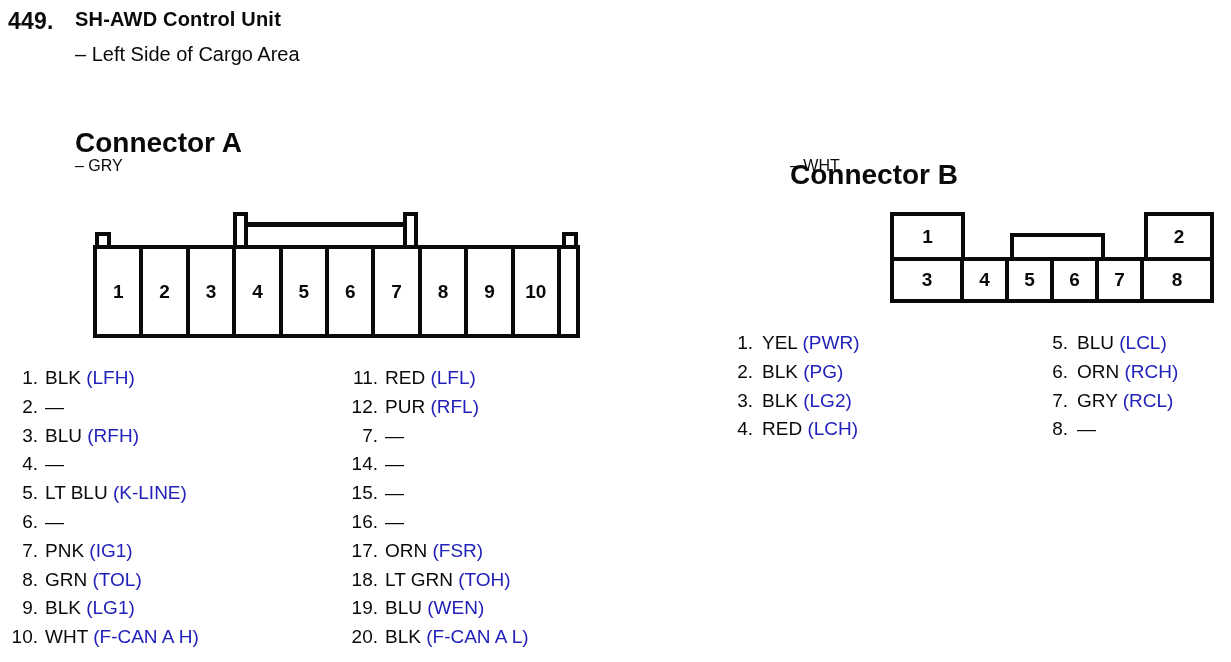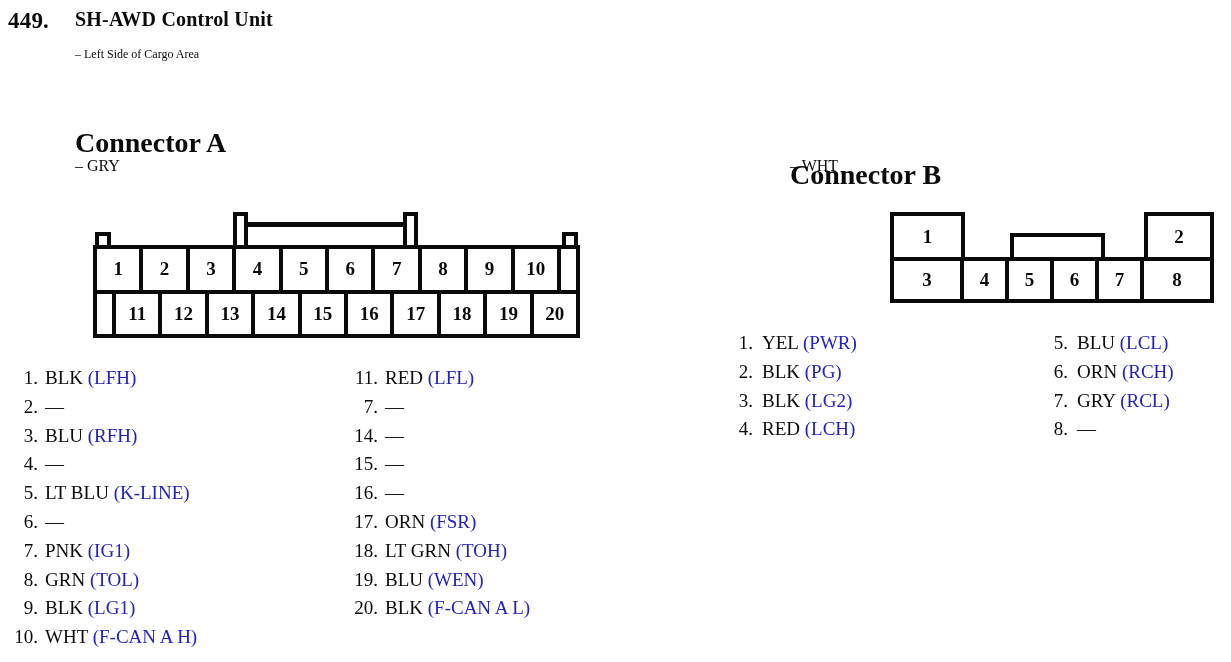--- a/index.html
+++ b/index.html
@@ -1,26 +1,26 @@
 <!DOCTYPE html>
 <html style="--ink: #0a0a0a; --blue: #2222bb; --paper: #ffffff;"><head>
 <meta charset="utf-8">
 <style>
   :root{ --ink:#0a0a0a; --blue:#2222bb; --paper:#ffffff; }
   html,body{margin:0;padding:0;background:#fff;}
   .page{
     position:relative; width:1231px; height:662px; background:var(--paper);
-    font-family:Liberation Serif, serif; color:var(--ink);
+    font-family:Liberation Sans, sans-serif; color:var(--ink);
     overflow:hidden;
   }
   .abs{position:absolute;}
   
   .doc-number{left:8px; top:8px; font-size:23px; font-weight:bold; letter-spacing:.2px;}
   .doc-title{left:75px; top:8px; font-size:20px; font-weight:bold; letter-spacing:.2px;}
-  .loc-lines{left:75px; top:41px; font-size:12px; line-height:27px;}
+  .loc-lines{left:75px; top:41px; font-size:20px; line-height:27px;}
   .conn-heading{font-size:28px; font-weight:bold;}
   .conn-color{font-size:16px;}
   #conn-a-heading{left:75px; top:127px;}
   #conn-a-color{left:75px; top:157px;}
   #conn-b-heading{left:790px; top:127px;margin-top:32px;}
   #conn-b-color{left:790px; top:157px;}
 
   
   .conn-a-diagram{left:93px; top:212px; width:487px; height:126px;}
   .corner-tab{position:absolute; width:16px; height:17px; top:20px; background:#fff;
@@ -92,33 +92,20 @@
           <div class="cell">3</div>
           <div class="cell">4</div>
           <div class="cell">5</div>
           <div class="cell">6</div>
           <div class="cell">7</div>
           <div class="cell">8</div>
           <div class="cell">9</div>
           <div class="cell">10</div>
           <div class="filler"></div>
         </div>
-      <div class="cavity-row" id="a-bottom">
-          <div class="filler"></div>
-          <div class="cell">11</div>
-          <div class="cell">12</div>
-          <div class="cell">13</div>
-          <div class="cell">14</div>
-          <div class="cell">15</div>
-          <div class="cell">16</div>
-          <div class="cell">17</div>
-          <div class="cell">18</div>
-          <div class="cell">19</div>
-          <div class="cell">20</div>
-        </div>
     </div>
   </div>
 
   <div class="abs conn-b-diagram">
     <div class="b-tower" id="b-tower-1">1</div>
     <div class="b-tower" id="b-tower-2">2</div>
     <div class="b-latch"></div>
     <div class="b-row" id="b-bottom">
         <div class="cell wide">3</div>
         <div class="cell">4</div>
@@ -136,20 +123,21 @@
       <div class="prow"><span class="num">4.</span><span>—</span></div>
       <div class="prow"><span class="num">5.</span><span>LT BLU </span><span class="signal">(K-LINE)</span></div>
       <div class="prow"><span class="num">6.</span><span>—</span></div>
       <div class="prow"><span class="num">7.</span><span>PNK </span><span class="signal">(IG1)</span></div>
       <div class="prow"><span class="num">8.</span><span>GRN </span><span class="signal">(TOL)</span></div>
       <div class="prow"><span class="num">9.</span><span>BLK </span><span class="signal">(LG1)</span></div>
       <div class="prow"><span class="num">10.</span><span>WHT </span><span class="signal">(F-CAN A H)</span></div>
     </div>
   <div class="abs plist list-a" id="a-list-col2">
       <div class="prow"><span class="num">11.</span><span>RED </span><span class="signal">(LFL)</span></div>
+      <div class="prow"><span class="num">12.</span><span>PUR </span><span class="signal">(RFL)</span></div>
       <div class="prow"><span class="num">7.</span><span>—</span></div>
       <div class="prow"><span class="num">14.</span><span>—</span></div>
       <div class="prow"><span class="num">15.</span><span>—</span></div>
       <div class="prow"><span class="num">16.</span><span>—</span></div>
       <div class="prow"><span class="num">17.</span><span>ORN </span><span class="signal">(FSR)</span></div>
       <div class="prow"><span class="num">18.</span><span>LT GRN </span><span class="signal">(TOH)</span></div>
       <div class="prow"><span class="num">19.</span><span>BLU </span><span class="signal">(WEN)</span></div>
       <div class="prow"><span class="num">20.</span><span>BLK </span><span class="signal">(F-CAN A L)</span></div>
     </div>
   <div class="abs plist list-b" id="b-list-col1">

